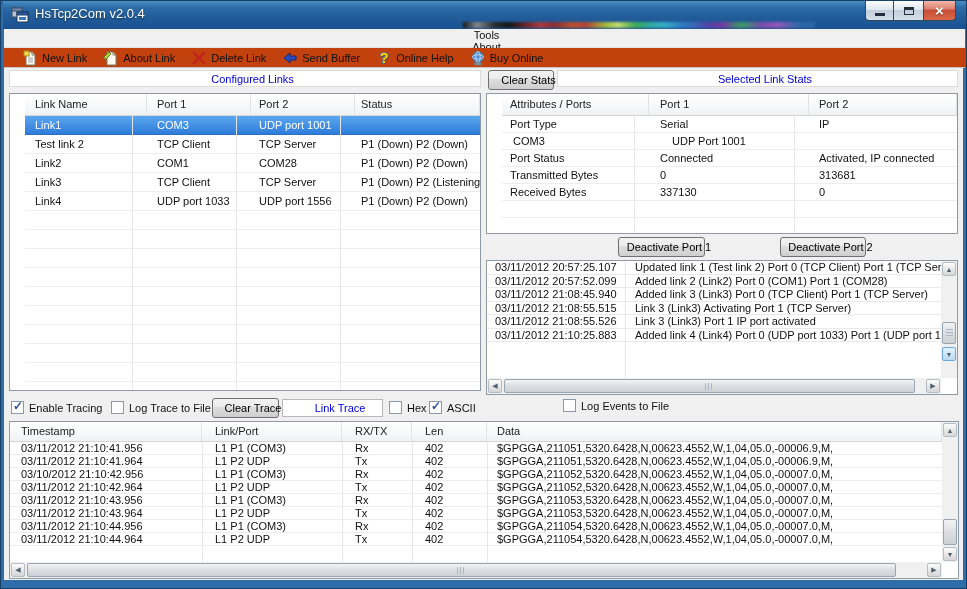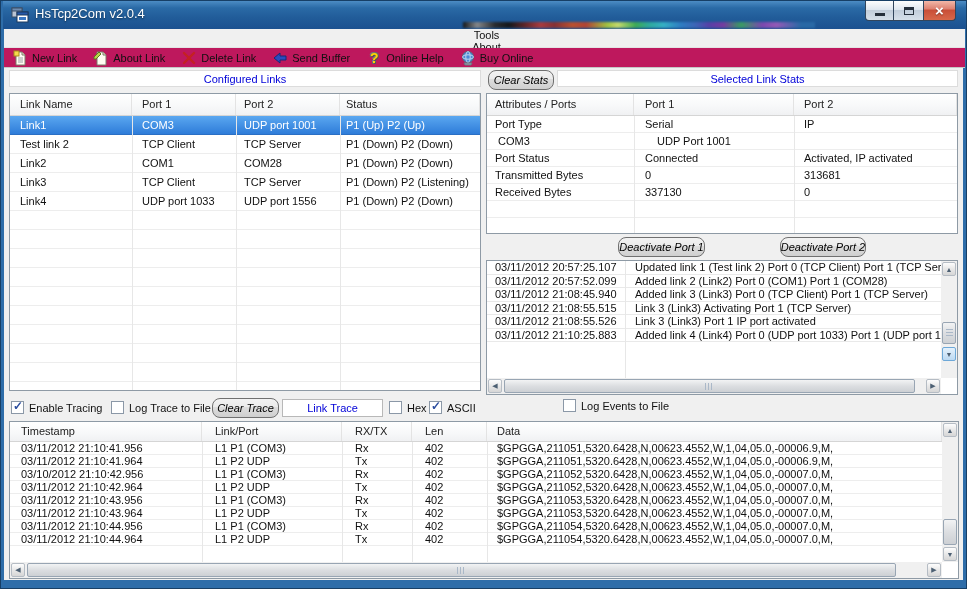--- a/index.html
+++ b/index.html
@@ -1,19 +1,19 @@
 <!DOCTYPE html>
 <html><head>
 <meta charset="utf-8">
 <style>
   html,body{margin:0;padding:0;background:#444;}
   *{box-sizing:border-box;font-family:"Liberation Sans",sans-serif;}
   .window{position:relative;width:967px;height:589px;background:#2e6da9;overflow:hidden;
           border:1px solid #173f66;}
-  .abs{position:absolute;}
+  .abs{position:absolute;padding-left:15px;}
   
   .titlebar{position:absolute;left:2px;top:0;width:100%;height:28px;
     background:linear-gradient(180deg,#4c8cc4 0%,#2a6aa6 25%,#215c99 60%,#1b5190 100%);padding-left:48px;}
   .app-icon{position:absolute;left:8px;top:5px;width:18px;height:18px;}
   .title{position:absolute;left:32px;top:5px;color:#fff;font-size:13px;text-shadow:0 1px 2px rgba(0,0,0,.5);white-space:nowrap;}
   .rainbow{position:absolute;left:460px;top:21px;width:352px;height:6px;opacity:.95;filter:blur(.8px);
     background:linear-gradient(90deg,#151515 0%,#8a8a8a 4%,#2b2b2b 9%,#151515 13%,#6a2525 18%,#b03a3a 22%,#8a2f2f 26%,#c2502a 31%,#b8432f 35%,#a8c83c 41%,#cde06a 44%,#3fae52 49%,#2fae9e 53%,#37b4c8 57%,#2f7ec4 62%,#3f66b8 66%,#5b3fa8 70%,#7a3aa0 74%,#3aa060 79%,#8048b0 85%,#9a5ab8 89%,#2a6aa6 96%);}
   .wbtns{position:absolute;right:12px;top:0;height:20px;display:flex;}
   .wb{height:20px;border:1px solid #31455c;border-top:none;display:flex;align-items:center;justify-content:center;
       background:linear-gradient(180deg,#fdfdfd,#dfe7ef 45%,#c2cedb 50%,#d6e0ea);}
@@ -23,32 +23,32 @@
       background:linear-gradient(180deg,#f2b7a8,#de8373 40%,#c94f38 50%,#d8684a);}
   .glyph-min{width:10px;height:3px;background:#26303c;margin-top:8px;}
   .glyph-max{width:10px;height:8px;border:1px solid #26303c;border-top:3px solid #26303c;background:transparent;}
   .glyph-close{color:#fff;font-size:15px;font-weight:bold;line-height:18px;text-shadow:0 1px 1px rgba(0,0,0,.4);}
   
   .client{position:absolute;left:3px;top:28px;right:3px;bottom:8px;background:#f0f0f0;}
   
   .menubar{position:absolute;left:3px;top:28px;width:961px;height:19px;background:#f0f0f0;
            display:flex;align-items:center;border-bottom:1px solid #e4e4e4;flex-direction:column;}
   .mitem{font-size:11px;color:#111;padding:0 8px;margin-left:4px;}
-  .toolbar{position:absolute;left:3px;top:47px;width:961px;height:20px;background:#be185d;
-           display:flex;align-items:center;border-bottom:1px solid #c6c6c6;padding-left:6px;}
+  .toolbar{position:absolute;left:3px;top:47px;width:961px;height:20px;background:#c2410c;
+           display:flex;align-items:center;border-bottom:1px solid #c6c6c6;padding-left:16px;}
   .tbtn{display:flex;align-items:center;gap:4px;font-size:11px;color:#111;padding:1px 6px 1px 2px;margin-right:8px;}
   .ticon{width:16px;height:16px;display:inline-flex;align-items:center;justify-content:center;}
   .help-q{color:#ffd400;font-weight:bold;font-size:14px;line-height:14px;
           text-shadow:1px 1px 0 #555,-1px -1px 0 #777,1px -1px 0 #666,-1px 1px 0 #666;}
   
   .strip{background:#fff;border:1px solid #dcdcdc;color:#0000d8;font-size:11px;
          display:flex;align-items:center;justify-content:center;white-space:nowrap;}
-  .w7btn{border:1px solid #707070;border-radius:8px;font-size:11px;color:#000;
+  .w7btn{border:1px solid #707070;border-radius:3px;font-size:11px;color:#000;
          background:linear-gradient(180deg,#f2f2f2,#ebebeb 45%,#dddddd 46%,#cfcfcf);
-         display:flex;align-items:center;justify-content:center;white-space:nowrap;font-style:italic;}
+         display:flex;align-items:center;justify-content:center;white-space:nowrap;}
   
   .panel{background:#fff;border:1px solid #8e9aa5;overflow:hidden;}
   .thead{display:flex;background:linear-gradient(180deg,#ffffff,#f7f8f9 60%,#f0f1f3);
          border-bottom:1px solid #d5d5d5;color:#222;font-size:11px;}
   .thead .c{border-right:1px solid #e3e3e3;overflow:hidden;white-space:nowrap;}
   .row{display:flex;font-size:11px;color:#111;border-bottom:1px solid #ededed;overflow:hidden;}
   .row .c{overflow:hidden;white-space:nowrap;}
   .row.sel{background:linear-gradient(180deg,#5aa7f0,#2e7cd9);color:#fff;border-bottom:1px solid #2a6fc4;}
   .vline{position:absolute;width:1px;background:#e7e7e7;}
   
@@ -194,21 +194,20 @@
       <div class="c c3">Port 2</div>
       <div class="c c4">Status</div>
     </div>
     <div class="vline" style="left:122px;top:22px;bottom:0;"></div>
     <div class="vline" style="left:226px;top:22px;bottom:0;"></div>
     <div class="vline" style="left:330px;top:22px;bottom:0;"></div>
     <div class="row sel">
       <div class="c c1">Link1</div>
       <div class="c c2">COM3</div>
       <div class="c c3">UDP port 1001</div>
-      <div class="c c4">P1 (Up) P2 (Up)</div>
     </div>
     <div class="row">
       <div class="c c1">Test link 2</div>
       <div class="c c2">TCP Client</div>
       <div class="c c3">TCP Server</div>
       <div class="c c4">P1 (Down) P2 (Down)</div>
     </div>
     <div class="row">
       <div class="c c1">Link2</div>
       <div class="c c2">COM1</div>
@@ -243,21 +242,21 @@
       <div class="c c2">Serial</div>
       <div class="c c3">IP</div>
     </div>
     <div class="row">
       <div class="c c2">COM3</div>
       <div class="c c3">UDP Port 1001</div>
     </div>
     <div class="row">
       <div class="c c1">Port Status</div>
       <div class="c c2">Connected</div>
-      <div class="c c3">Activated, IP activated</div>
+      <div class="c c3">Activated, IP connected</div>
     </div>
     <div class="row">
       <div class="c c1">Transmitted Bytes</div>
       <div class="c c2">0</div>
       <div class="c c3">313681</div>
     </div>
     <div class="row">
       <div class="c c1">Received Bytes</div>
       <div class="c c2">337130</div>
       <div class="c c3">0</div>

